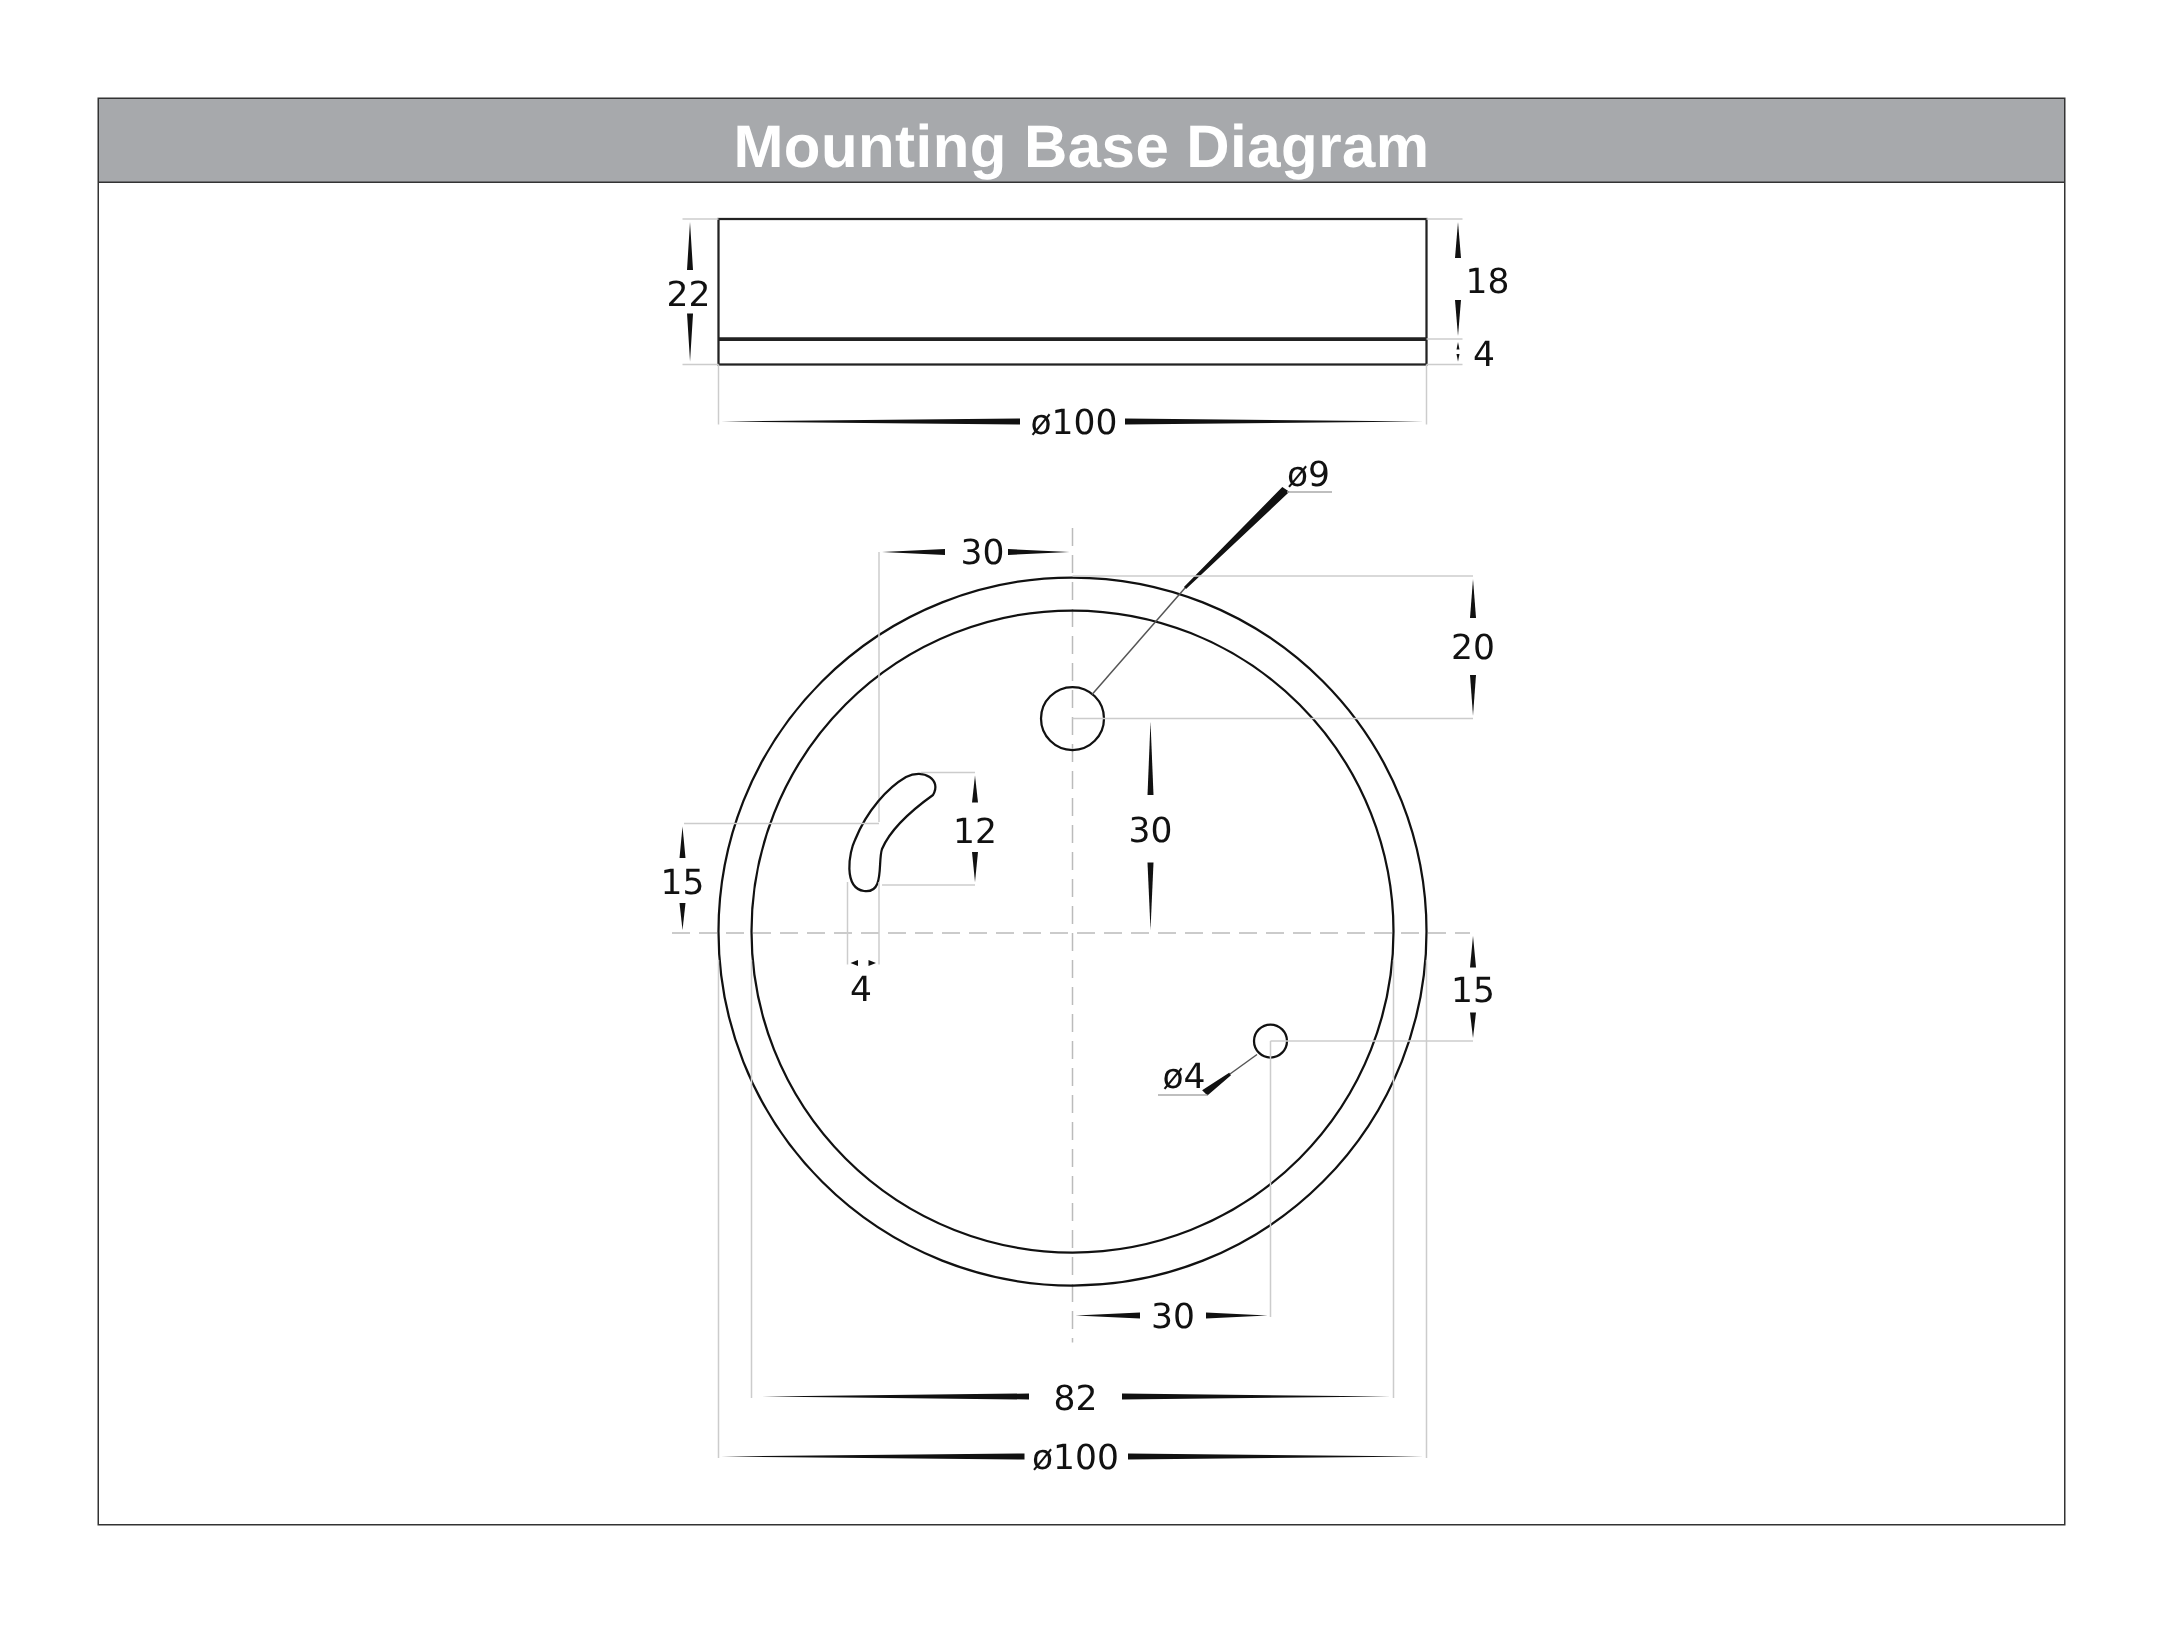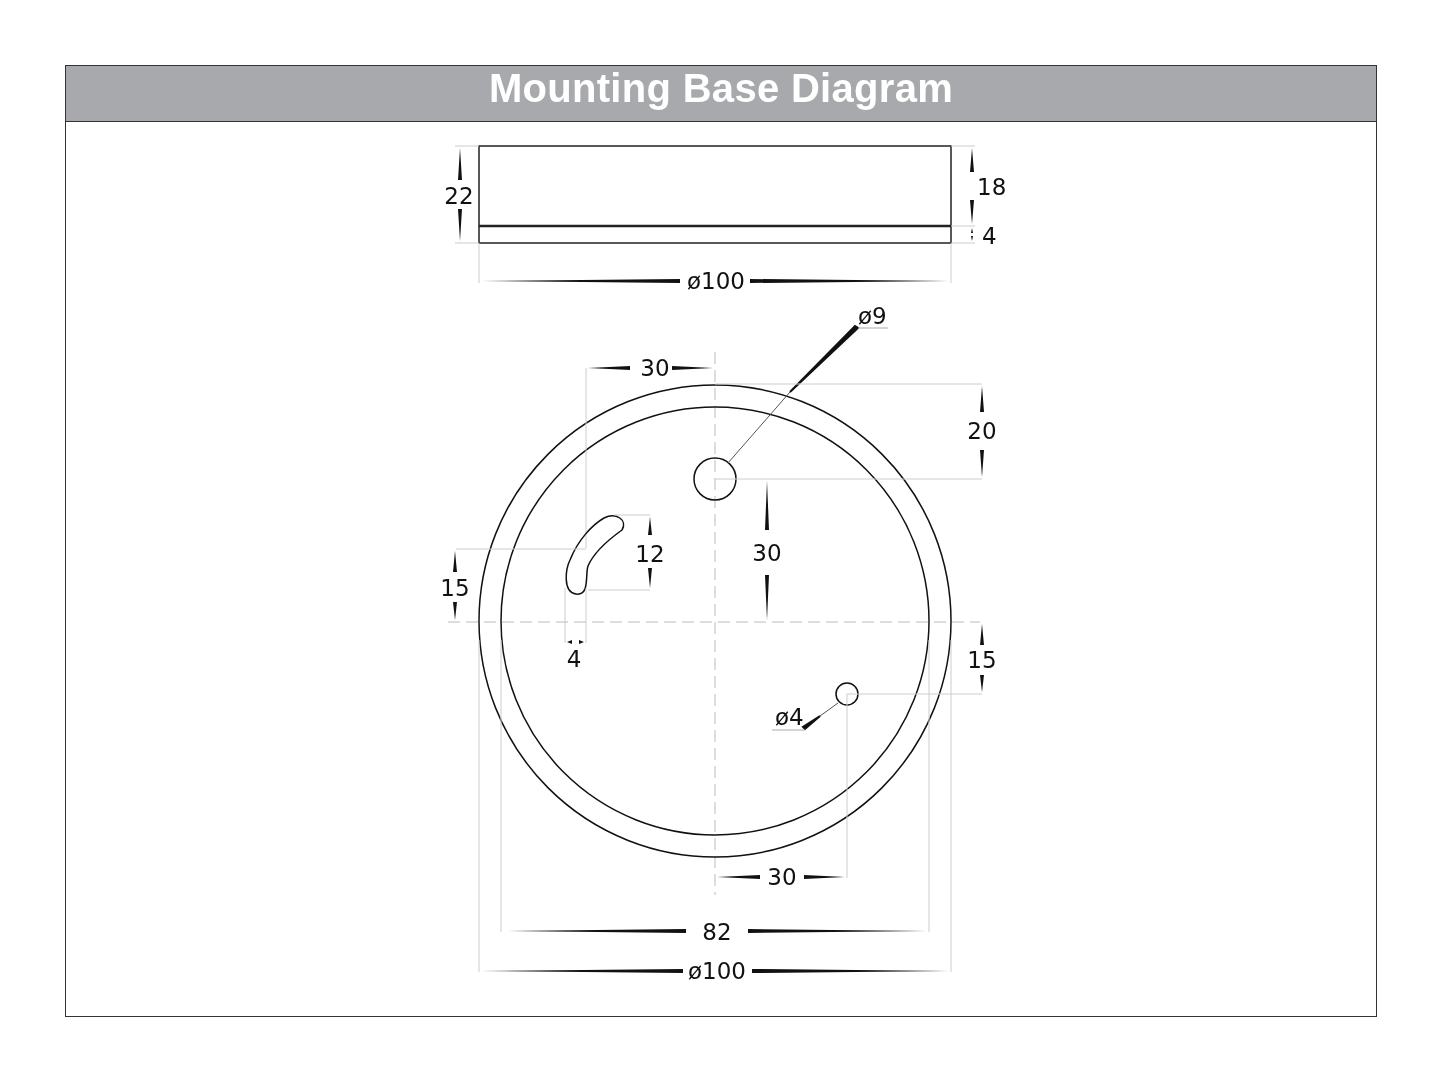--- a/index.html
+++ b/index.html
@@ -1,18 +1,18 @@
 <!DOCTYPE html>
 <html><head>
 <meta charset="utf-8">
 <style>
   html, body { margin: 0; padding: 0; background: #ffffff; }
   body { width: 1445px; height: 1084px; position: relative; overflow: hidden; font-family: "Liberation Sans", "DejaVu Sans", sans-serif; }
   .frame { position: absolute; left: 65px; top: 65px; width: 1312px; height: 952px; border: 1.5px solid #333; box-sizing: border-box; }
-  .header { position: absolute; left: 0; top: 0; right: 0; height: 55px; background: #a7a9ac; border-bottom: 1.5px solid #333; display: flex; align-items: flex-start; justify-content: center; }
+  .header { position: absolute; left: 0; top: 0; right: 0; height: 55px; background: #a7a9ac; border-bottom: 1.5px solid #333; display: flex; align-items: flex-end; justify-content: center; }
   .header-title { color: #ffffff; font-weight: bold; font-size: 40px; letter-spacing: 0.3px; }
   svg.drawing { position: absolute; left: 0; top: 0; }
   .dim-text { font-family: "DejaVu Sans", sans-serif; font-size: 23px; fill: #111; }
 </style>
 </head>
 <body>
 
 <div class="frame">
   <div class="header">
     <span class="header-title">Mounting Base Diagram</span>

